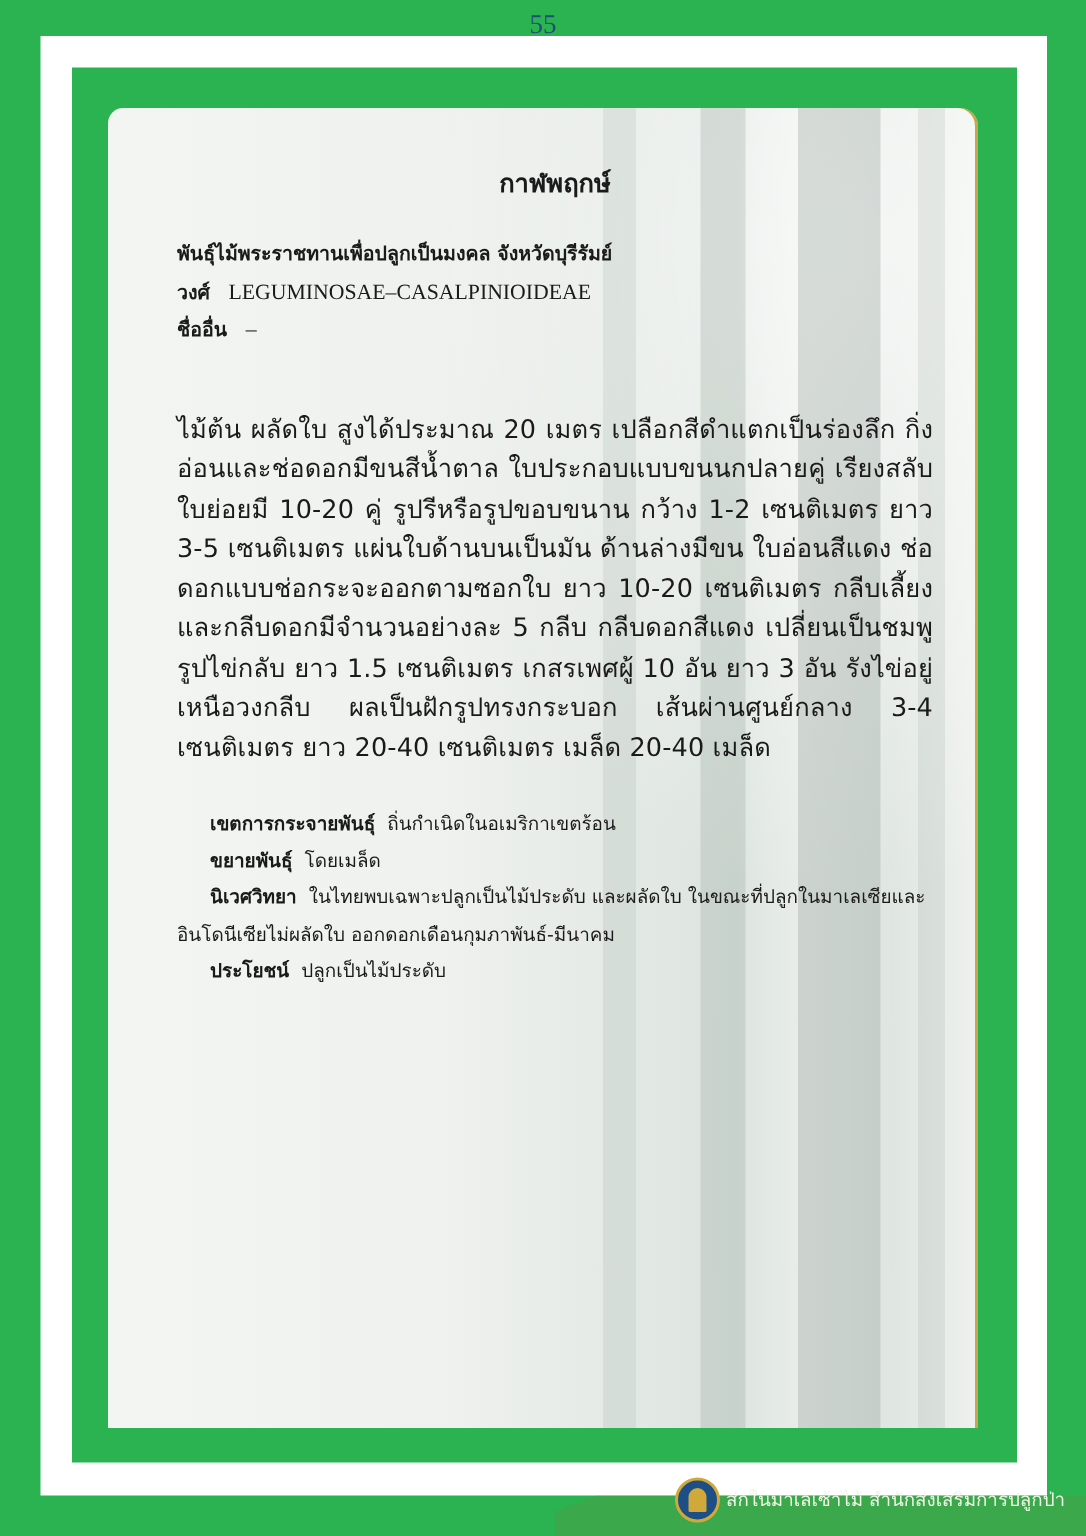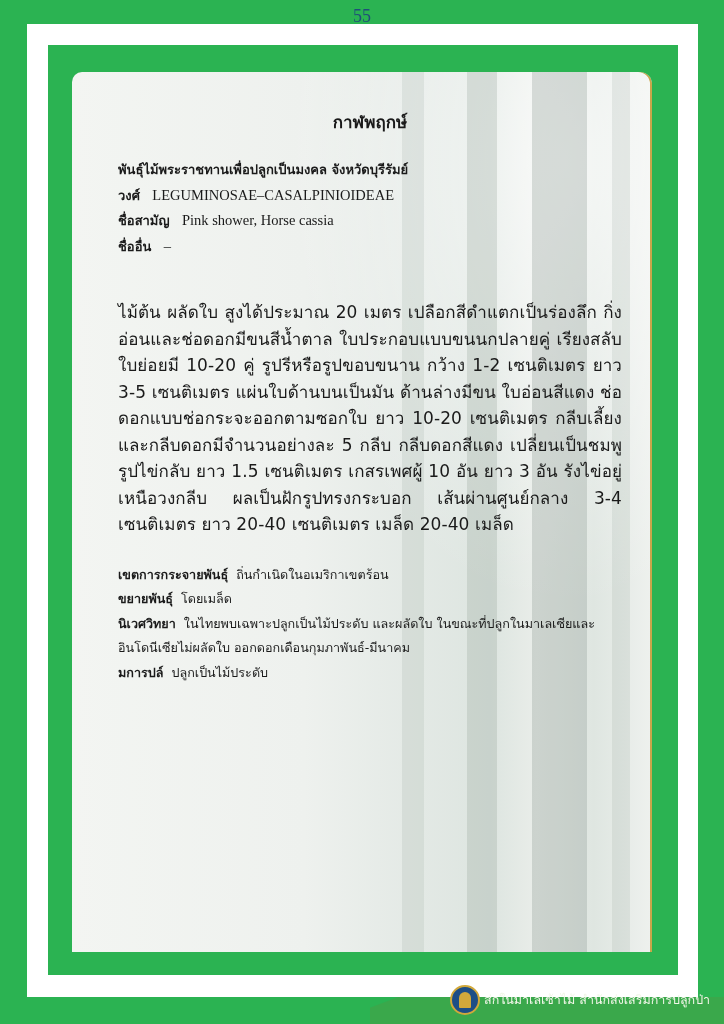--- a/index.html
+++ b/index.html
@@ -14,21 +14,21 @@
     box-shadow: inset -2px 0 0 #c9a64b; }
   .trunk { position:absolute; top:0; bottom:0; background:rgba(150,165,155,0.18); }
   .content { position:absolute; left:118px; top:108px; width:504px; color:#1a1a1a; }
   .title { text-align:center; font-weight:bold; font-size:17px; margin:0 0 22px 0; font-family:"DejaVu Sans", sans-serif; }
   .meta-line { font-size:14px; line-height:24.5px; white-space:nowrap; }
   .meta-line b { font-weight:bold; font-family:"DejaVu Sans", sans-serif; font-size:13px; }
   .meta-line .val { font-family:"Liberation Serif", serif; font-size:14.5px; margin-left:8px; }
   .meta-line i { font-style:italic; }
   .desc { margin-top:40px; font-family:"DejaVu Sans", sans-serif; font-size:17px; line-height:26.5px; text-align:justify; letter-spacing:0.1px; }
   .sections { margin-top:25px; font-family:"DejaVu Sans", sans-serif; font-size:12.6px; line-height:24.5px; }
-  .sections b { font-weight:bold; margin-right:8px; }
+  .sections b { font-weight:bold; margin-right:8px;margin-left:22px; }
   .footer-tab { position:absolute; left:370px; top:997px; width:354px; height:27px; background:#3aa84b; clip-path:polygon(8% 0,100% 0,100% 100%,0 100%,0 40%); }
   .footer { position:absolute; left:450px; top:982px; height:36px; display:flex; align-items:center; }
   .logo { width:30px; height:30px; border-radius:50%; background:#1d4e86; border:2px solid #d1a83a; box-sizing:border-box; display:flex; align-items:center; justify-content:center; }
   .logo-inner { width:12px; height:16px; background:#d1a83a; border-radius:6px 6px 1px 1px; }
   .footer-text { margin-left:4px; color:#f1f6e8; font-family:"DejaVu Sans", sans-serif; font-size:12.5px; white-space:nowrap; }
 </style>
 </head>
 <body>
 
 <div class="page-num">55</div>
@@ -46,35 +46,31 @@
   <div class="title">กาฬพฤกษ์</div>
 
   <div class="meta-line">
     <b>พันธุ์ไม้พระราชทานเพื่อปลูกเป็นมงคล จังหวัดบุรีรัมย์</b>
   </div>
   <div class="meta-line">
     <b>วงศ์</b>
     <span class="val">LEGUMINOSAE–CASALPINIOIDEAE</span>
   </div>
   <div class="meta-line">
-    <b>ชื่อสามัญ</b>
-    <span class="val">Pink shower, Horse cassia</span>
-  </div>
-  <div class="meta-line">
     <b>ชื่ออื่น</b>
     <span class="val">–</span>
   </div>
 
   <div class="desc">ไม้ต้น ผลัดใบ สูงได้ประมาณ 20 เมตร เปลือกสีดำแตกเป็นร่องลึก กิ่งอ่อนและช่อดอกมีขนสีน้ำตาล ใบประกอบแบบขนนกปลายคู่ เรียงสลับ ใบย่อยมี 10-20 คู่ รูปรีหรือรูปขอบขนาน กว้าง 1-2 เซนติเมตร ยาว 3-5 เซนติเมตร แผ่นใบด้านบนเป็นมัน ด้านล่างมีขน ใบอ่อนสีแดง ช่อดอกแบบช่อกระจะออกตามซอกใบ ยาว 10-20 เซนติเมตร กลีบเลี้ยงและกลีบดอกมีจำนวนอย่างละ 5 กลีบ กลีบดอกสีแดง เปลี่ยนเป็นชมพู รูปไข่กลับ ยาว 1.5 เซนติเมตร เกสรเพศผู้ 10 อัน ยาว 3 อัน รังไข่อยู่เหนือวงกลีบ ผลเป็นฝักรูปทรงกระบอก เส้นผ่านศูนย์กลาง 3-4 เซนติเมตร ยาว 20-40 เซนติเมตร เมล็ด 20-40 เมล็ด</div>
 
   <div class="sections">
     <div><b>เขตการกระจายพันธุ์</b><span>ถิ่นกำเนิดในอเมริกาเขตร้อน</span></div>
     <div><b>ขยายพันธุ์</b><span>โดยเมล็ด</span></div>
     <div><b>นิเวศวิทยา</b><span>ในไทยพบเฉพาะปลูกเป็นไม้ประดับ และผลัดใบ ในขณะที่ปลูกในมาเลเซียและอินโดนีเซียไม่ผลัดใบ ออกดอกเดือนกุมภาพันธ์-มีนาคม</span></div>
-    <div><b>มการปล์</b><span>ปลูกเป็นไม้ประดับ</span></div>
+    <div><b>ประโยชน์</b><span>ปลูกเป็นไม้ประดับ</span></div>
   </div>
 </div>
 
 <div class="footer-tab"></div>
 <div class="footer">
   <div class="logo">
       <div class="logo-inner"></div>
     </div>
   <span class="footer-text">ส่กในมาเลเซ้าไม้ สำนักส่งเสริมการปลูกป่า</span>
 </div>

